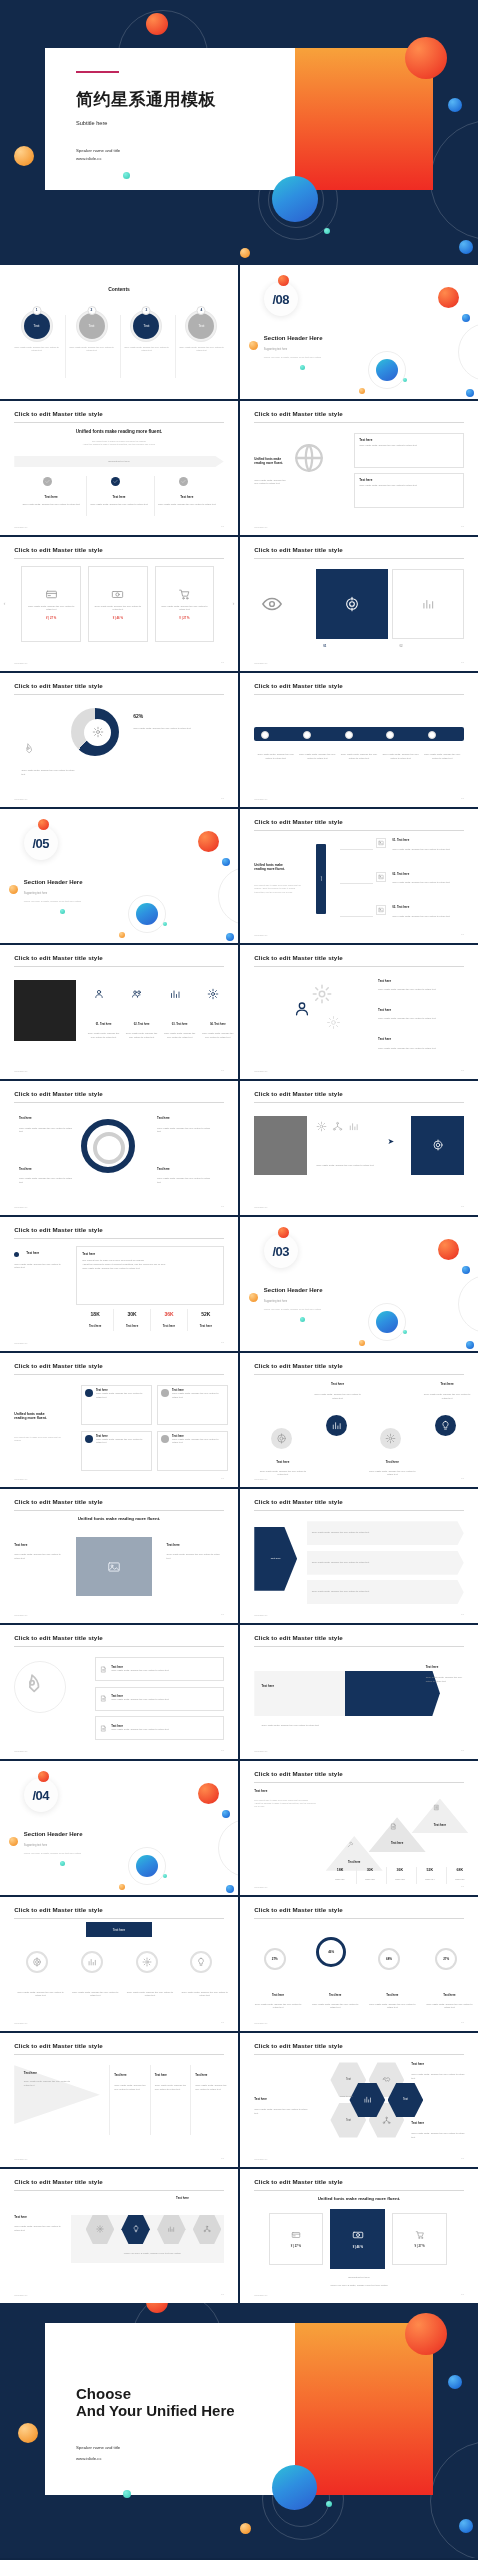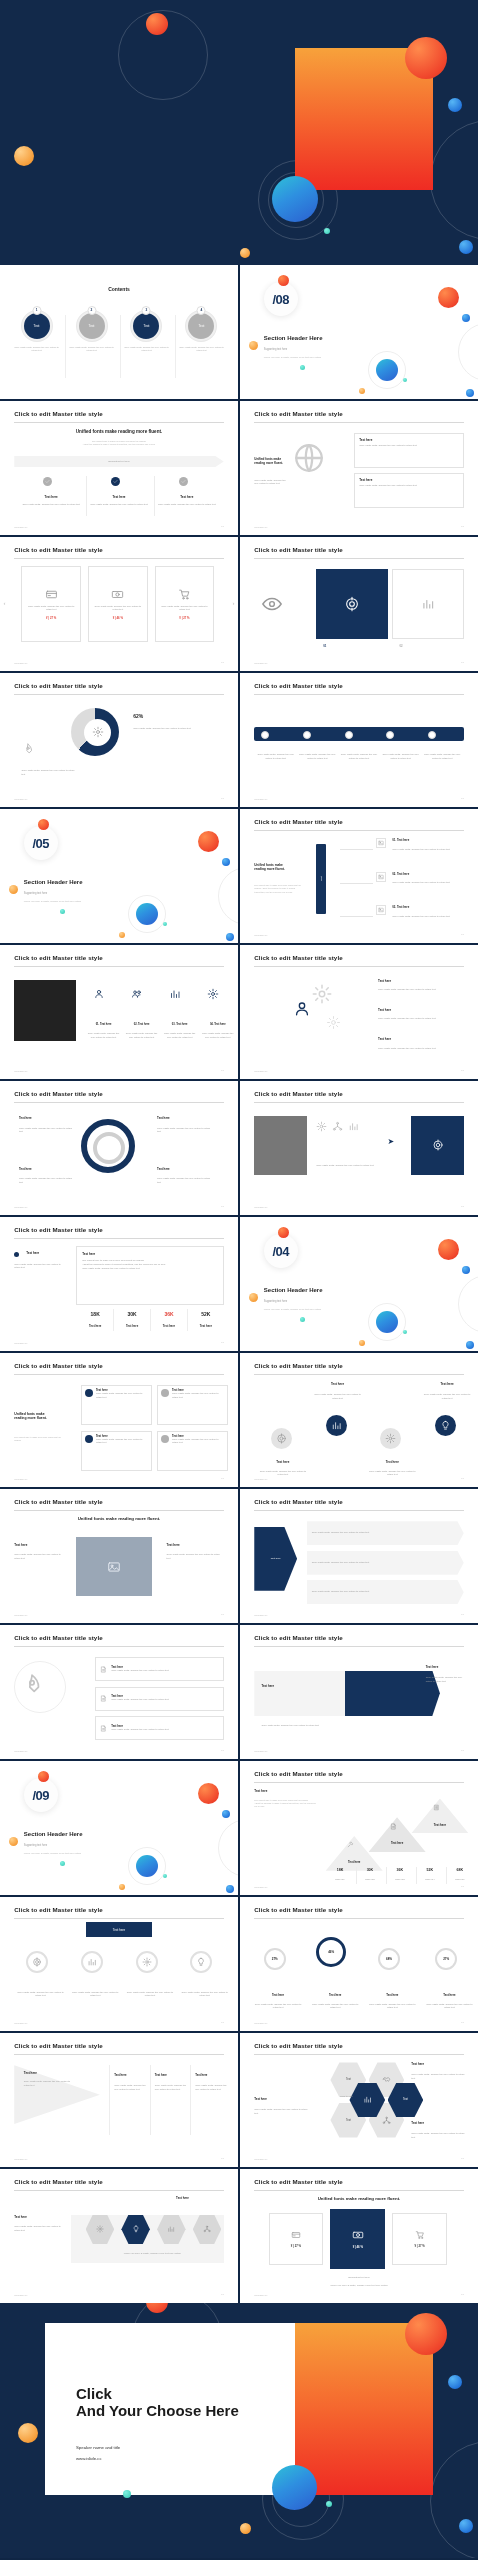--- a/index.html
+++ b/index.html
@@ -94,20 +94,28 @@
 <body>
 
 <section class="cover" style="height:265px;">
   <div class="ring" style="left:118px;top:10px;width:90px;height:90px;"></div>
   <div class="ring" style="left:258px;top:160px;width:80px;height:80px;"></div>
   <div class="ring" style="left:268px;top:172px;width:56px;height:56px;"></div>
   <div class="ring" style="left:430px;top:120px;width:120px;height:120px;"></div>
 
   <div class="orangebox" style="left:295px;top:48px;width:138px;height:142px;"></div>
 
+  <div class="card" style="left:45px;top:48px;width:250px;height:142px;">
+    <div class="accentline" style="left:31px;top:23px;width:43px;"></div>
+    <h1 style="position:absolute;left:31px;top:40px;">简约星系通用模板</h1>
+    <div class="sub" style="position:absolute;left:31px;top:72px;">Subtitle here</div>
+    <div class="meta" style="position:absolute;left:31px;top:100px;">Speaker name and title</div>
+    <div class="meta" style="position:absolute;left:31px;top:108px;">www.islide.cc</div>
+    <div class="ball b-cyan" style="left:78px;top:124px;width:7px;height:7px;"></div>
+  </div>
 
   <div class="ball b-red" style="left:146px;top:13px;width:22px;height:22px;"></div>
   <div class="ball b-red" style="left:405px;top:37px;width:42px;height:42px;"></div>
   <div class="ball b-blue" style="left:448px;top:98px;width:14px;height:14px;"></div>
   <div class="ball b-orange" style="left:14px;top:146px;width:20px;height:20px;"></div>
   <div class="ball b-grad" style="left:272px;top:176px;width:46px;height:46px;"></div>
   <div class="ball b-cyan" style="left:324px;top:228px;width:6px;height:6px;"></div>
   <div class="ball b-orange" style="left:240px;top:248px;width:10px;height:10px;"></div>
   <div class="ball b-blue" style="left:459px;top:240px;width:14px;height:14px;"></div>
 </section>
@@ -508,21 +516,21 @@
       <div class="kpil" style="position:absolute;left:48.5%;top:80%;width:14%;text-align:center;">Text here</div>
       <div style="position:absolute;left:63%;top:69%;height:16%;width:1px;background:#ededed;"></div>
       <div class="kpi red" style="position:absolute;left:64%;top:70%;width:14%;text-align:center;">36K</div>
       <div class="kpil" style="position:absolute;left:64%;top:80%;width:14%;text-align:center;">Text here</div>
       <div style="position:absolute;left:78.5%;top:69%;height:16%;width:1px;background:#ededed;"></div>
       <div class="kpi" style="position:absolute;left:79.5%;top:70%;width:14%;text-align:center;">52K</div>
       <div class="kpil" style="position:absolute;left:79.5%;top:80%;width:14%;text-align:center;">Text here</div>
     </div>
     <div class="cell slide">
       <div class="sec-circle">
-        <span>/04</span>
+        <span>/03</span>
       </div>
       <div class="sec-h">Section Header Here</div>
       <div class="sec-s">Supporting text here</div>
       <div class="sec-t">When you copy &amp; paste, choose Keep text only option</div>
   <div class="ball b-red" style="left:38px;top:10px;width:11px;height:11px;"></div>
   <div class="ball b-red" style="left:198px;top:22px;width:21px;height:21px;"></div>
   <div class="ball b-blue" style="left:222px;top:49px;width:8px;height:8px;"></div>
   <div class="ball b-orange" style="left:9px;top:76px;width:9px;height:9px;"></div>
   <div class="ball b-grad" style="left:136px;top:94px;width:22px;height:22px;"></div>
   <div class="ball b-cyan" style="left:60px;top:100px;width:5px;height:5px;"></div>
@@ -692,21 +700,21 @@
       <div class="s-pg">01</div>
       <div class="boxg" style="position:absolute;left:6%;right:30%;top:34%;height:34%;clip-path:polygon(0 0,92% 0,100% 50%,92% 100%,0 100%);"></div>
       <div class="navy" style="position:absolute;left:44%;right:16%;top:34%;height:34%;clip-path:polygon(0 0,92% 0,100% 50%,92% 100%,0 100%);"></div>
       <div class="lbl" style="position:absolute;left:9%;top:44%;font-size:2.9px;">Text here</div>
       <div class="lbl" style="position:absolute;left:78%;top:30%;font-size:2.9px;">Text here</div>
       <div class="tiny" style="position:absolute;left:78%;top:38%;width:18%;">Copy paste fonts. Choose the only option to retain text</div>
       <div class="tiny" style="position:absolute;left:9%;top:74%;width:30%;">Copy paste fonts. Choose the only option to retain text</div>
     </div>
     <div class="cell slide">
       <div class="sec-circle">
-        <span>/09</span>
+        <span>/04</span>
       </div>
       <div class="sec-h">Section Header Here</div>
       <div class="sec-s">Supporting text here</div>
       <div class="sec-t">When you copy &amp; paste, choose Keep text only option</div>
   <div class="ball b-red" style="left:38px;top:10px;width:11px;height:11px;"></div>
   <div class="ball b-red" style="left:198px;top:22px;width:21px;height:21px;"></div>
   <div class="ball b-blue" style="left:222px;top:49px;width:8px;height:8px;"></div>
   <div class="ball b-orange" style="left:9px;top:76px;width:9px;height:9px;"></div>
   <div class="ball b-grad" style="left:136px;top:94px;width:22px;height:22px;"></div>
   <div class="ball b-cyan" style="left:60px;top:100px;width:5px;height:5px;"></div>
@@ -937,22 +945,22 @@
 
 <section class="cover" style="height:255px;">
   <div class="ring" style="left:132px;top:-10px;width:90px;height:90px;"></div>
   <div class="ring" style="left:262px;top:155px;width:82px;height:82px;"></div>
   <div class="ring" style="left:272px;top:166px;width:58px;height:58px;"></div>
   <div class="ring" style="left:430px;top:138px;width:120px;height:120px;"></div>
 
   <div class="orangebox" style="left:295px;top:20px;width:138px;height:172px;"></div>
 
   <div class="card" style="left:45px;top:20px;width:250px;height:172px;">
-    <h2 style="position:absolute;left:31px;top:62px;">Click</h2>
-    <h2 style="position:absolute;left:31px;top:79px;">And Your Choose Here</h2>
+    <h2 style="position:absolute;left:31px;top:62px;">Choose</h2>
+    <h2 style="position:absolute;left:31px;top:79px;">And Your Unified Here</h2>
     <div class="meta" style="position:absolute;left:31px;top:122px;">Speaker name and title</div>
     <div class="meta" style="position:absolute;left:31px;top:133px;">www.islide.cc</div>
     <div class="ball b-cyan" style="left:78px;top:167px;width:8px;height:8px;"></div>
   </div>
 
   <div class="ball b-red" style="left:146px;top:-12px;width:22px;height:22px;"></div>
   <div class="ball b-red" style="left:405px;top:10px;width:42px;height:42px;"></div>
   <div class="ball b-blue" style="left:448px;top:72px;width:14px;height:14px;"></div>
   <div class="ball b-orange" style="left:18px;top:120px;width:20px;height:20px;"></div>
   <div class="ball b-grad" style="left:272px;top:162px;width:45px;height:45px;"></div>

